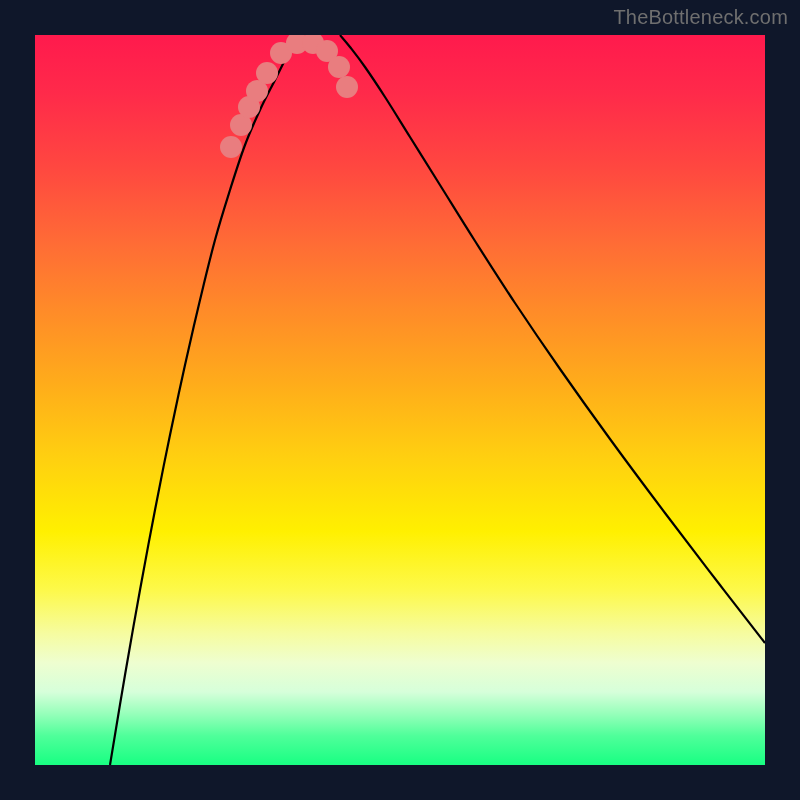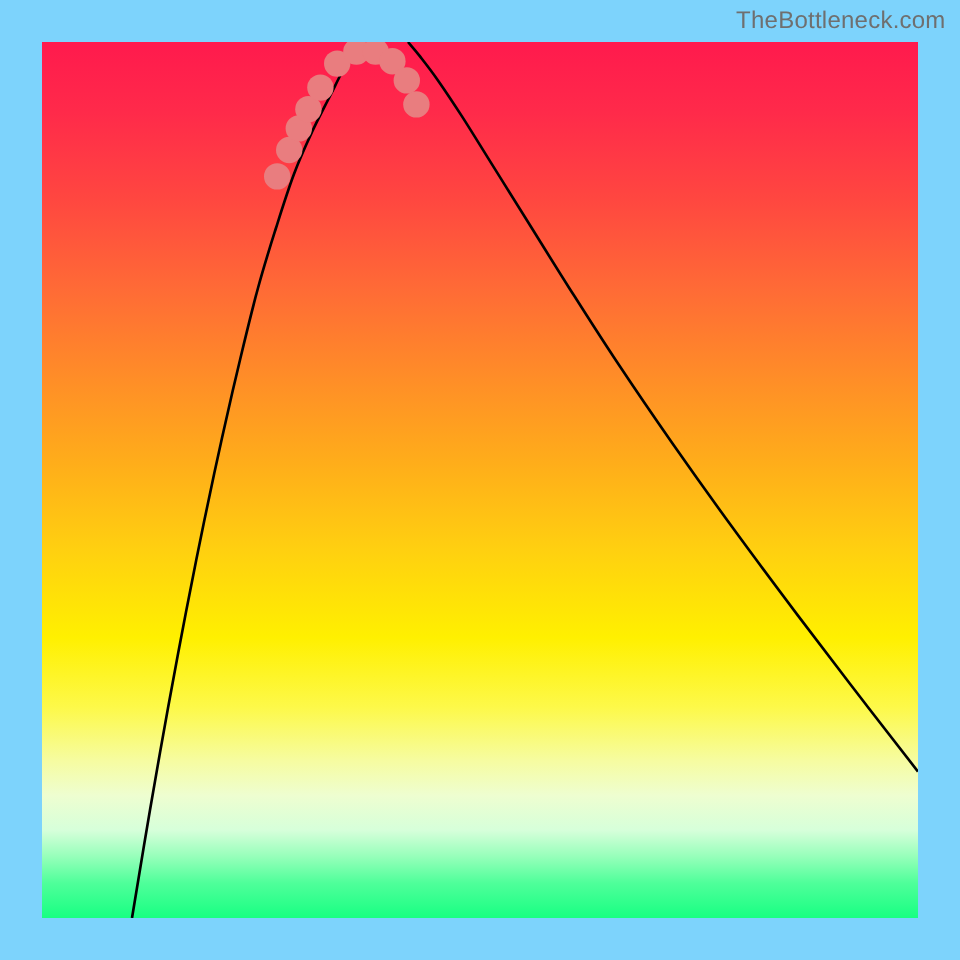--- a/index.html
+++ b/index.html
@@ -10,21 +10,21 @@
     background: #000;
     overflow: hidden;
     font-family: Arial, Helvetica, sans-serif;
   }
   .frame {
     position: absolute;
     left: 0;
     top: 0;
     width: 800px;
     height: 800px;
-    background: #7dd3fc;
+    background: #0f172a;
   }
   .plot-area {
     position: absolute;
     left: 35px;
     top: 35px;
     width: 730px;
     height: 730px;
     overflow: hidden;
   }
   .gradient {

